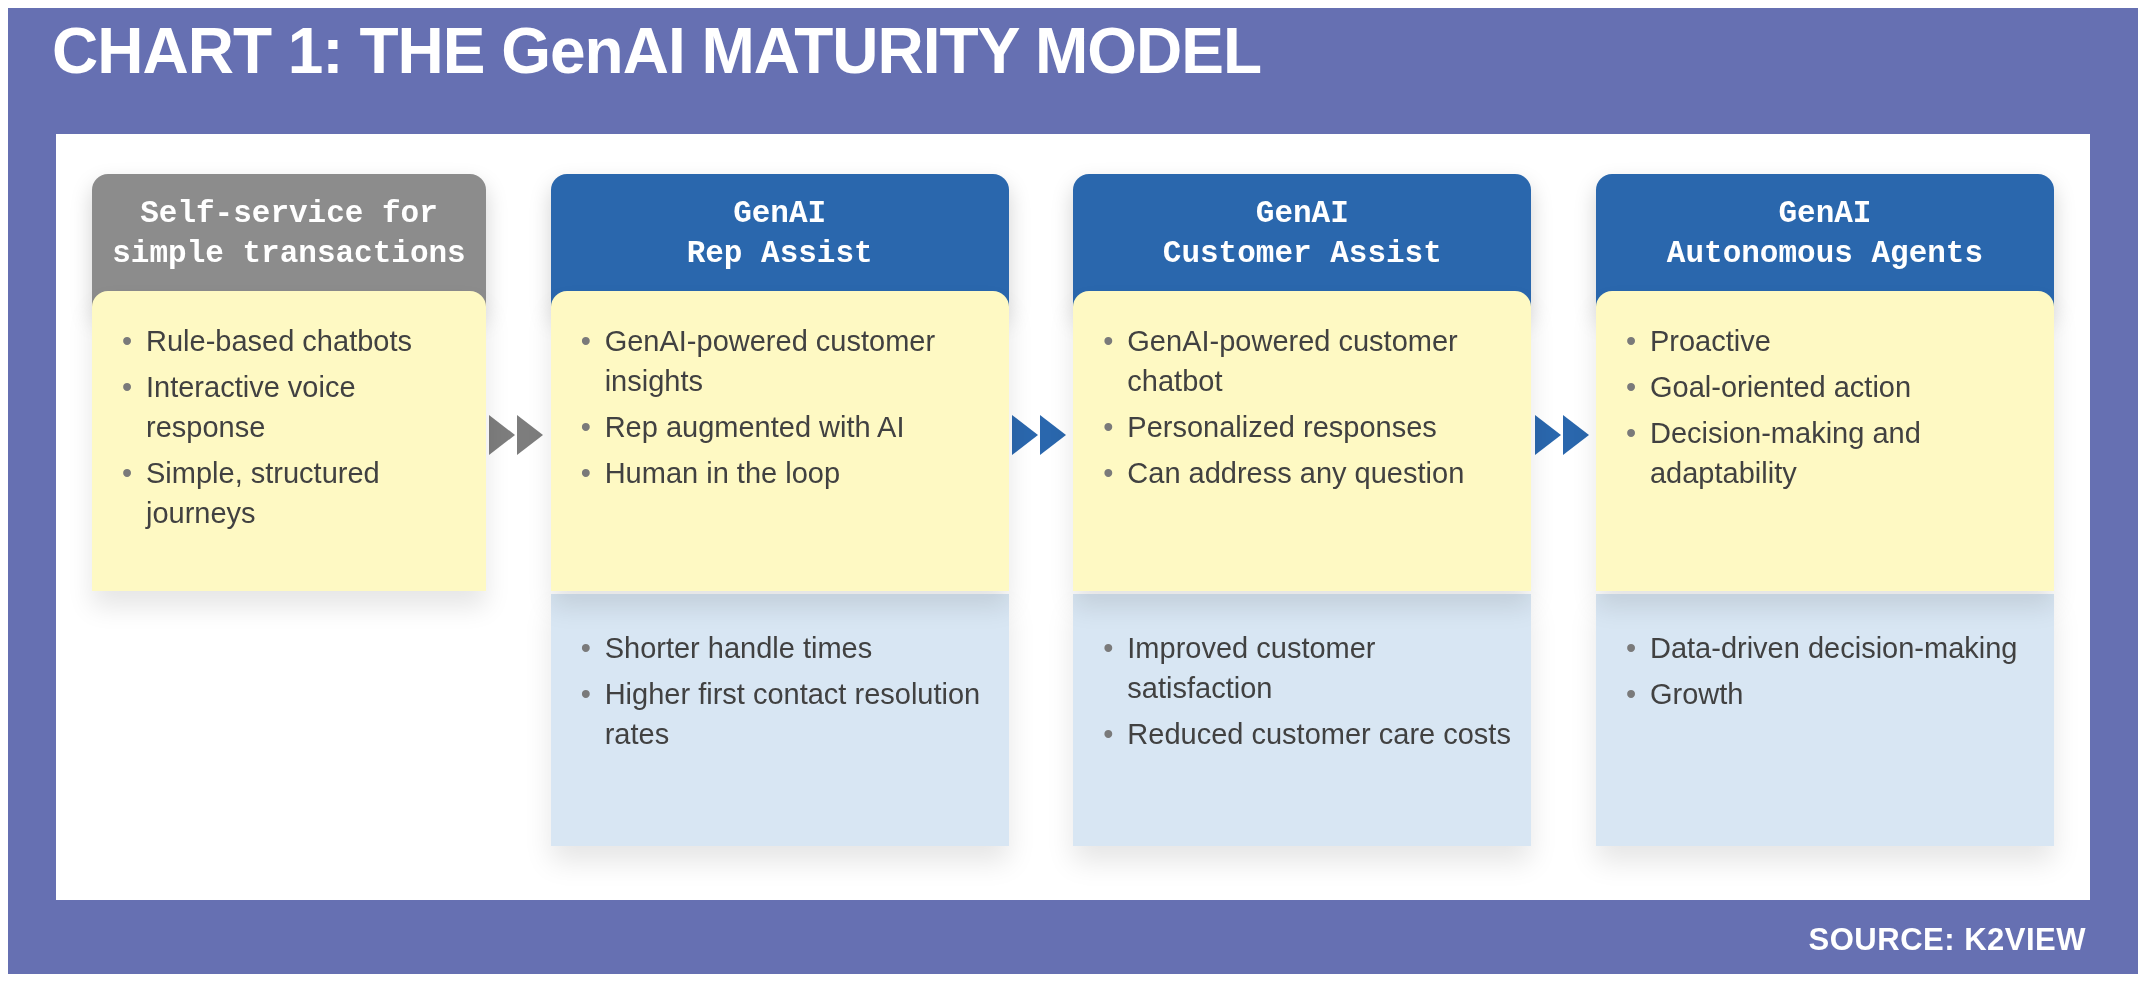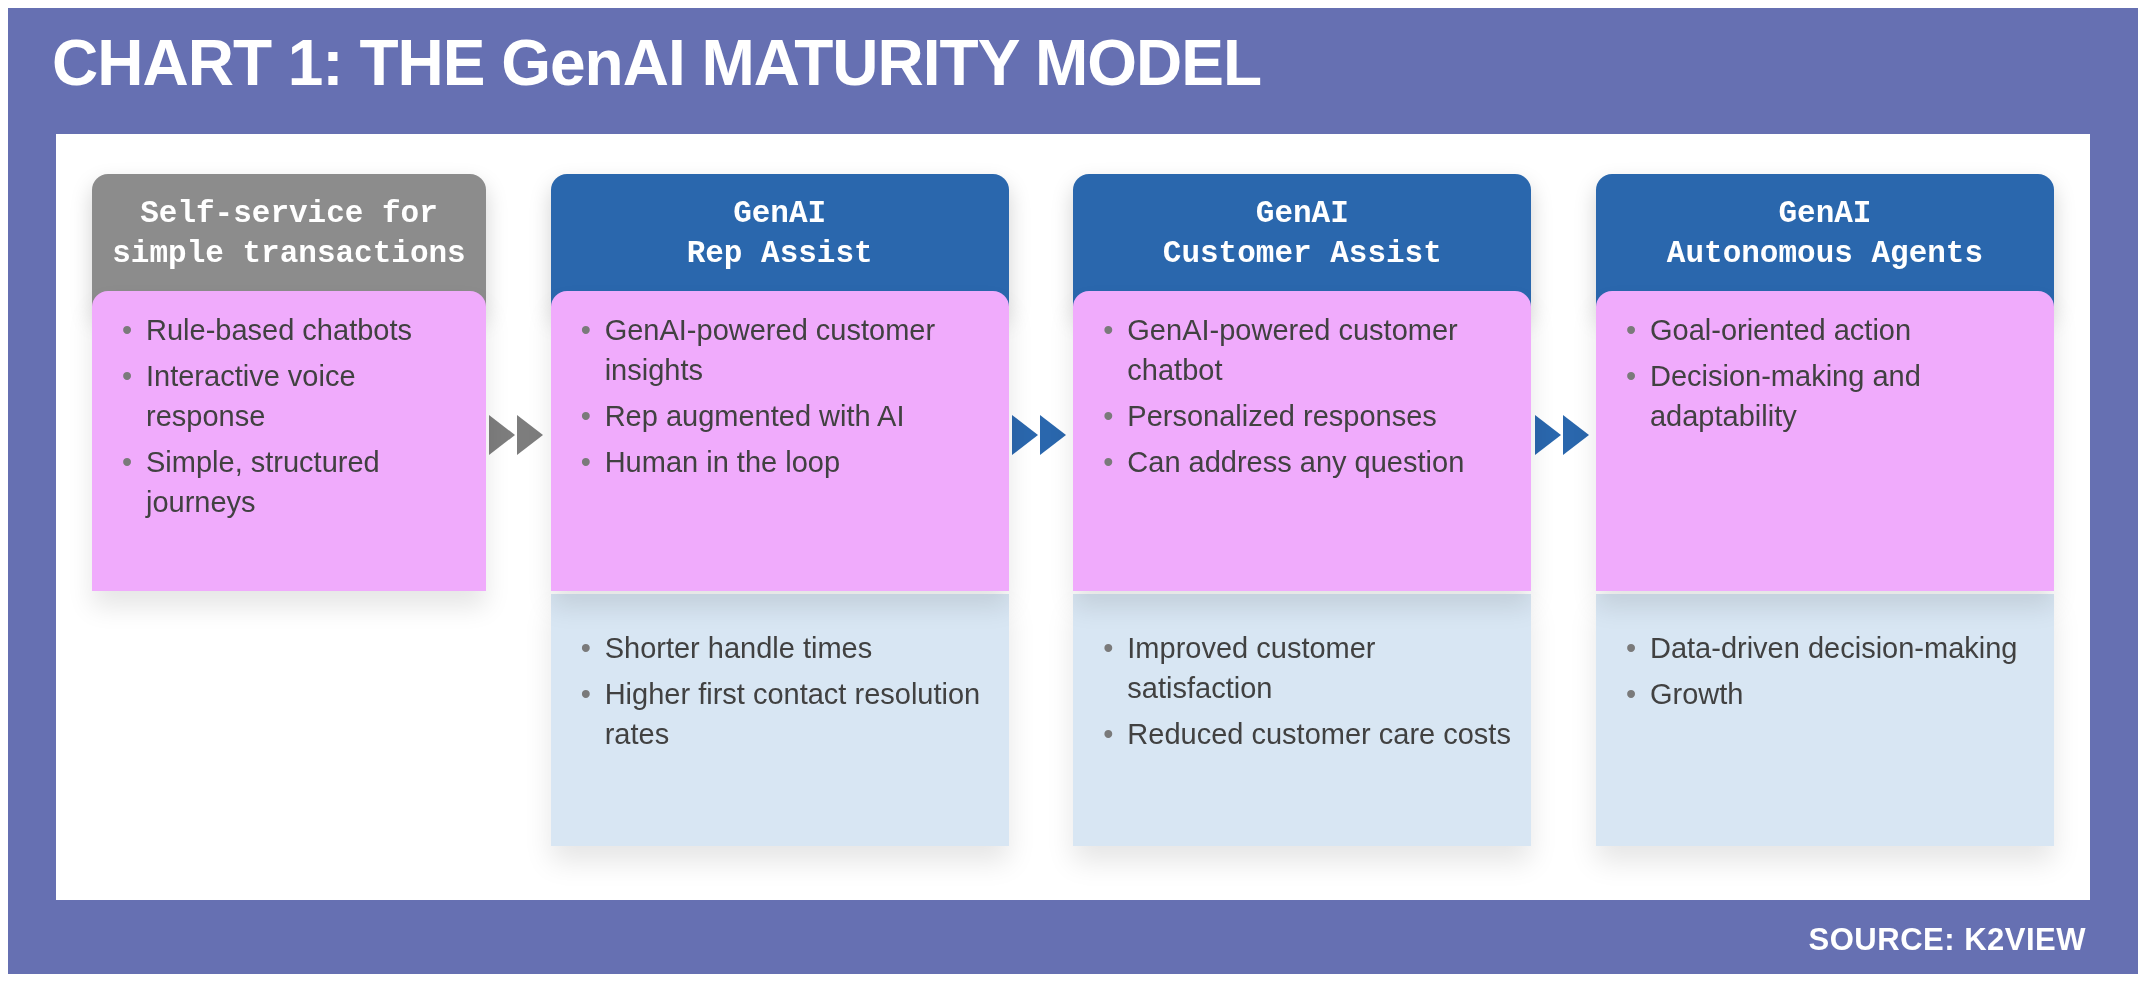--- a/index.html
+++ b/index.html
@@ -13,21 +13,21 @@
     position: absolute;
     inset: 8px;
     background: var(--background, #6670b2);
     overflow: hidden;
   }
   .page-title {
     color: #ffffff;
     font-size: 64px;
     font-weight: bold;
     letter-spacing: -1px;
-    padding: 22px 0 0 44px;
+    padding: 10px 0 0 44px;
     line-height: 1.05;
   }
   .panel {
     position: absolute;
     left: 48px;
     right: 48px;
     top: 126px;
     height: 766px;
     background: #ffffff;
   }
@@ -52,26 +52,26 @@
     font-size: 31px;
     font-weight: bold;
     line-height: 1.28;
     white-space: pre-line;
     box-shadow: 0 10px 22px rgba(0,0,0,0.18);
     font-family: Liberation Mono, monospace;
   }
   .stage-header.gray { background: var(--gray-header, #8c8c8c); }
   .stage-header.blue { background: var(--blue-header, #2a67ad); }
   .stage-body {
-    background: #f0abfc;
+    background: #fef9c3;
     border-radius: 16px 16px 0 0;
     margin-top: -20px;
     position: relative;
     min-height: 300px;
-    padding: 19px 16px 24px 18px;
+    padding: 30px 16px 24px 18px;
     box-shadow: 0 16px 26px rgba(0,0,0,0.10);
   }
   ul.bullets { list-style: none; }
   ul.bullets li {
     position: relative;
     padding-left: 36px;
     font-size: 29px;
     line-height: 1.38;
     color: var(--bullet-text, #414141);
     margin-bottom: 6px;
@@ -176,20 +176,21 @@
       <svg class="arrow" viewBox="0 0 58 46">
         <polygon points="0,3 26,23 0,43" fill="#2a67ad"></polygon>
         <polygon points="28,3 54,23 28,43" fill="#2a67ad"></polygon>
       </svg>
 
       <div class="stage">
         <div class="stage-header blue">GenAI
 Autonomous Agents</div>
         <div class="stage-body">
           <ul class="bullets">
+            <li>Proactive</li>
             <li>Goal-oriented action</li>
             <li>Decision-making and adaptability</li>
           </ul>
         </div>
         <div class="stage-outcomes">
           <ul class="bullets">
             <li>Data-driven decision-making</li>
             <li>Growth</li>
           </ul>
         </div>

